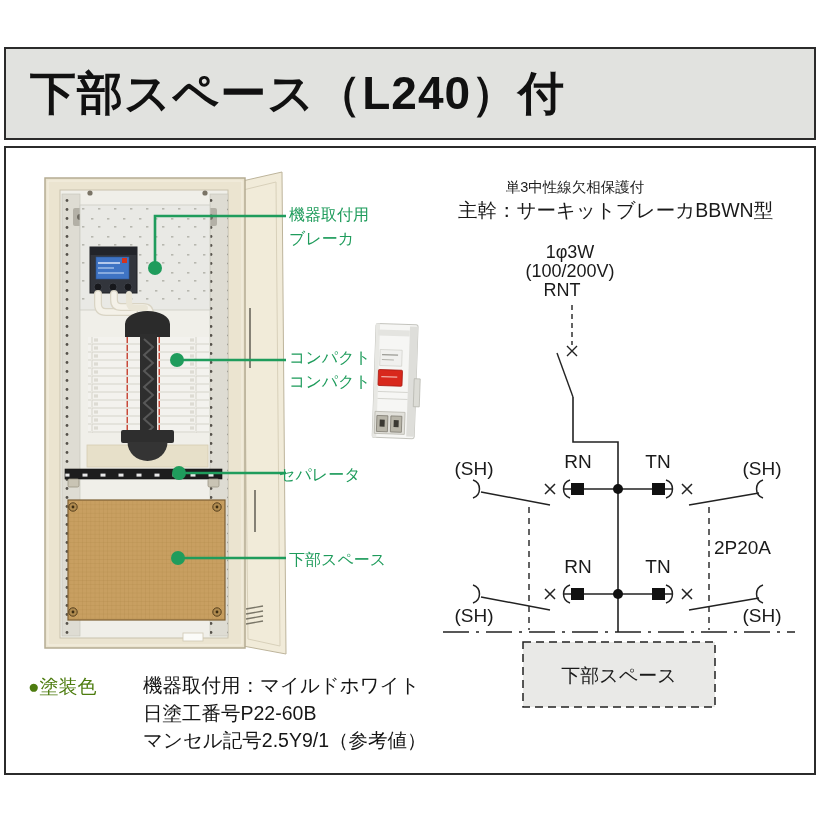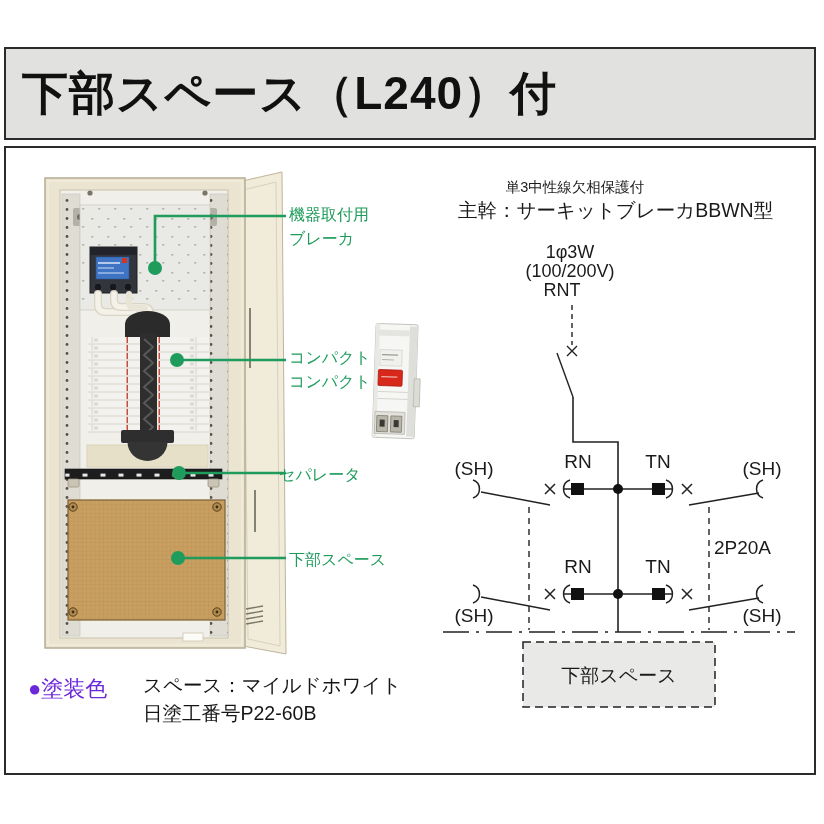--- a/index.html
+++ b/index.html
@@ -4,37 +4,37 @@
 <style>
   html,body{margin:0;padding:0;}
   body{
     width:824px;height:824px;position:relative;background:#ffffff;
     font-family:"Liberation Sans","DejaVu Sans",sans-serif;
     color:#1a1a1a;overflow:hidden;
   }
   .header-band{
     position:absolute;left:4px;top:47px;width:812px;height:93px;
     background:#e1e2df;border:2px solid #2b2b2b;box-sizing:border-box;
-    display:flex;align-items:center;
+    display:flex;align-items:center;padding-left:8px;
   }
   .header-title{
     font-size:46px;font-weight:bold;letter-spacing:1px;color:#111;
     padding-left:16px;white-space:nowrap;
   }
   .content-box{
     position:absolute;left:4px;top:146px;width:812px;height:629px;
     background:#ffffff;border:2px solid #2b2b2b;box-sizing:border-box;
   }
   .abs{position:absolute;}
   .callout-label{
     position:absolute;color:#1f9c5c;font-size:16px;line-height:24px;
     white-space:nowrap;
   }
   .paint-bullet{
-    position:absolute;left:28px;top:674px;font-size:22px;color:#6d28d9;
+    position:absolute;left:28px;top:674px;font-size:19px;color:#4d7c0f;
     white-space:nowrap;
   }
   .paint-lines{
     position:absolute;left:143px;top:672px;font-size:19.5px;line-height:27.5px;
     color:#151515;white-space:nowrap;
   }
   svg{display:block;}
   svg text{font-family:"Liberation Sans","DejaVu Sans",sans-serif;fill:#1a1a1a;}
 </style>
 </head>
@@ -288,15 +288,16 @@
   </g>
 
   <line x1="3" y1="467" x2="355" y2="467" stroke="#222" stroke-width="1.5" stroke-dasharray="26 7 3 7"></line>
 
   <rect x="83" y="477" width="192" height="65" fill="#e9e9e7" stroke="#222" stroke-width="1.5" stroke-dasharray="8,5"></rect>
   <text x="179" y="517" font-size="19" text-anchor="middle">下部スペース</text>
 </svg>
 
 <div class="paint-bullet">●塗装色</div>
 <div class="paint-lines">
-  <div>スペース：マイルドホワイト</div>
+  <div>機器取付用：マイルドホワイト</div>
   <div>日塗工番号P22-60B</div>
+  <div>マンセル記号2.5Y9/1（参考値）</div>
 </div>
 
 </body></html>

